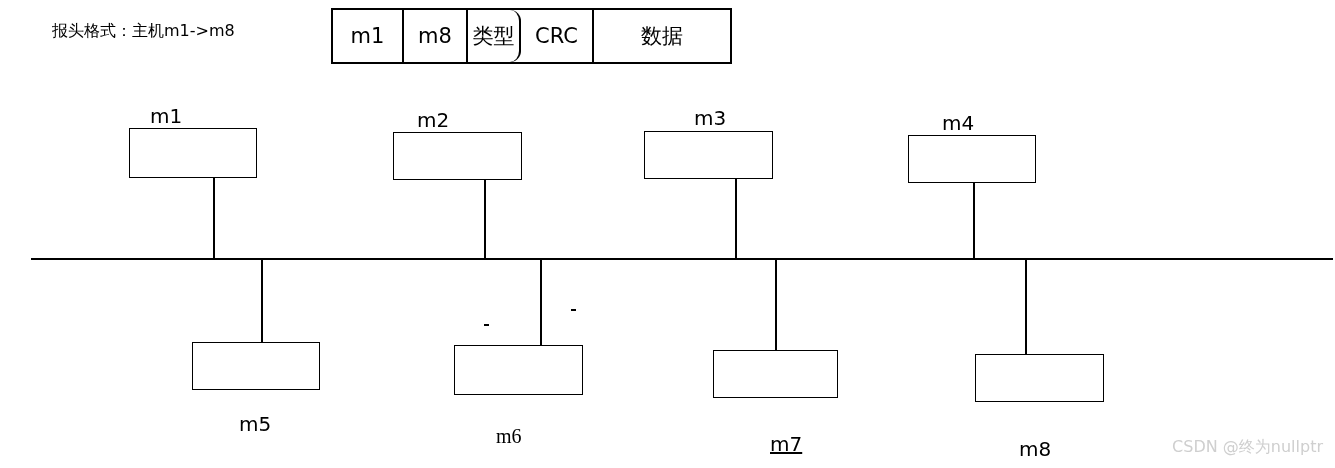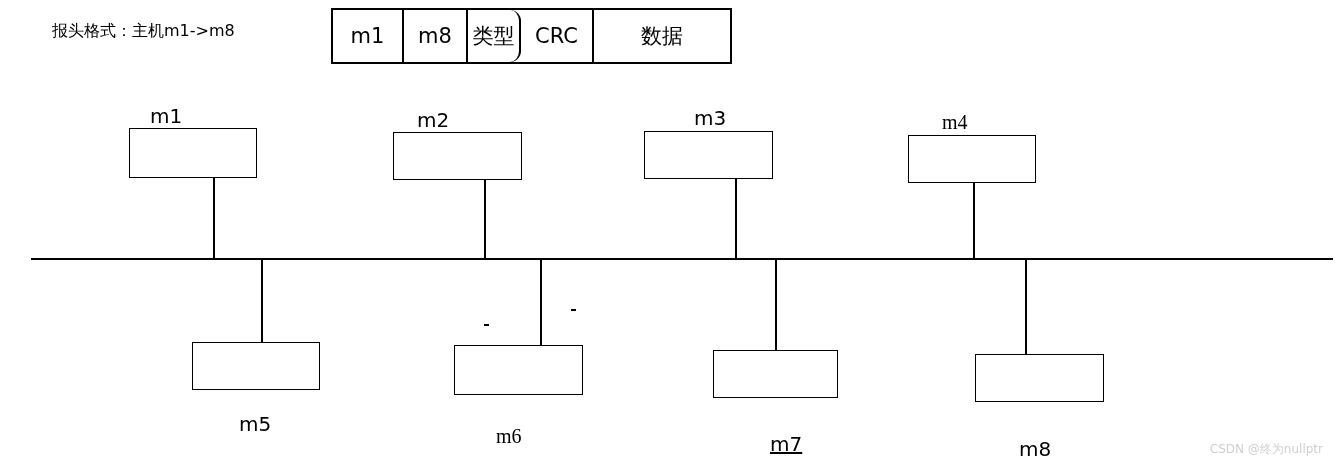--- a/index.html
+++ b/index.html
@@ -87,21 +87,21 @@
     background: #000;
     width: 5px;
     height: 2px;
   }
 
   
   .watermark {
     position: absolute;
     right: 12px;
     bottom: 10px;
-    font-size: 12px;
+    font-size: 16px;
     color: #cfcfcf;
     white-space: nowrap;
     user-select: none;
   }
 </style>
 </head>
 <body>
 
 <div id="canvas">
 
@@ -122,21 +122,21 @@
       <div class="node-box" style="left: 129px; top: 128px; width: 128px; height: 50px;"></div>
       <div class="node-label" style="left: 150px; top: 104px;">m1</div>
       <div class="drop" style="left: 484px; top: 180px; height: 78px;"></div>
       <div class="node-box" style="left: 393px; top: 132px; width: 129px; height: 48px;"></div>
       <div class="node-label" style="left: 417px; top: 108px;">m2</div>
       <div class="drop" style="left: 735px; top: 179px; height: 79px;"></div>
       <div class="node-box" style="left: 644px; top: 131px; width: 129px; height: 48px;"></div>
       <div class="node-label" style="left: 671px; top: 106px; margin-left: 23px;">m3</div>
       <div class="drop" style="left: 973px; top: 183px; height: 75px;"></div>
       <div class="node-box" style="left: 908px; top: 135px; width: 128px; height: 48px;"></div>
-      <div class="node-label" style="left: 942px; top: 111px; font-family: Liberation Serif, serif;">m4</div>
+      <div class="node-label" style="left: 942px; top: 111px;">m4</div>
       <div class="drop" style="left: 261px; top: 258px; height: 84px;"></div>
       <div class="node-box" style="left: 192px; top: 342px; width: 128px; height: 48px;"></div>
       <div class="node-label" style="left: 239px; top: 412px;">m5</div>
       <div class="drop" style="left: 540px; top: 258px; height: 87px;"></div>
       <div class="node-box" style="left: 454px; top: 345px; width: 129px; height: 50px;"></div>
       <div class="node-label" style="left: 496px; top: 425px; font-family: Liberation Serif, serif;">m6</div>
       <div class="drop" style="left: 775px; top: 258px; height: 92px;"></div>
       <div class="node-box" style="left: 713px; top: 350px; width: 125px; height: 48px;"></div>
       <div class="node-label" style="left: 770px; top: 432px; text-decoration: underline;">m7</div>
       <div class="drop" style="left: 1025px; top: 258px; height: 96px;"></div>

